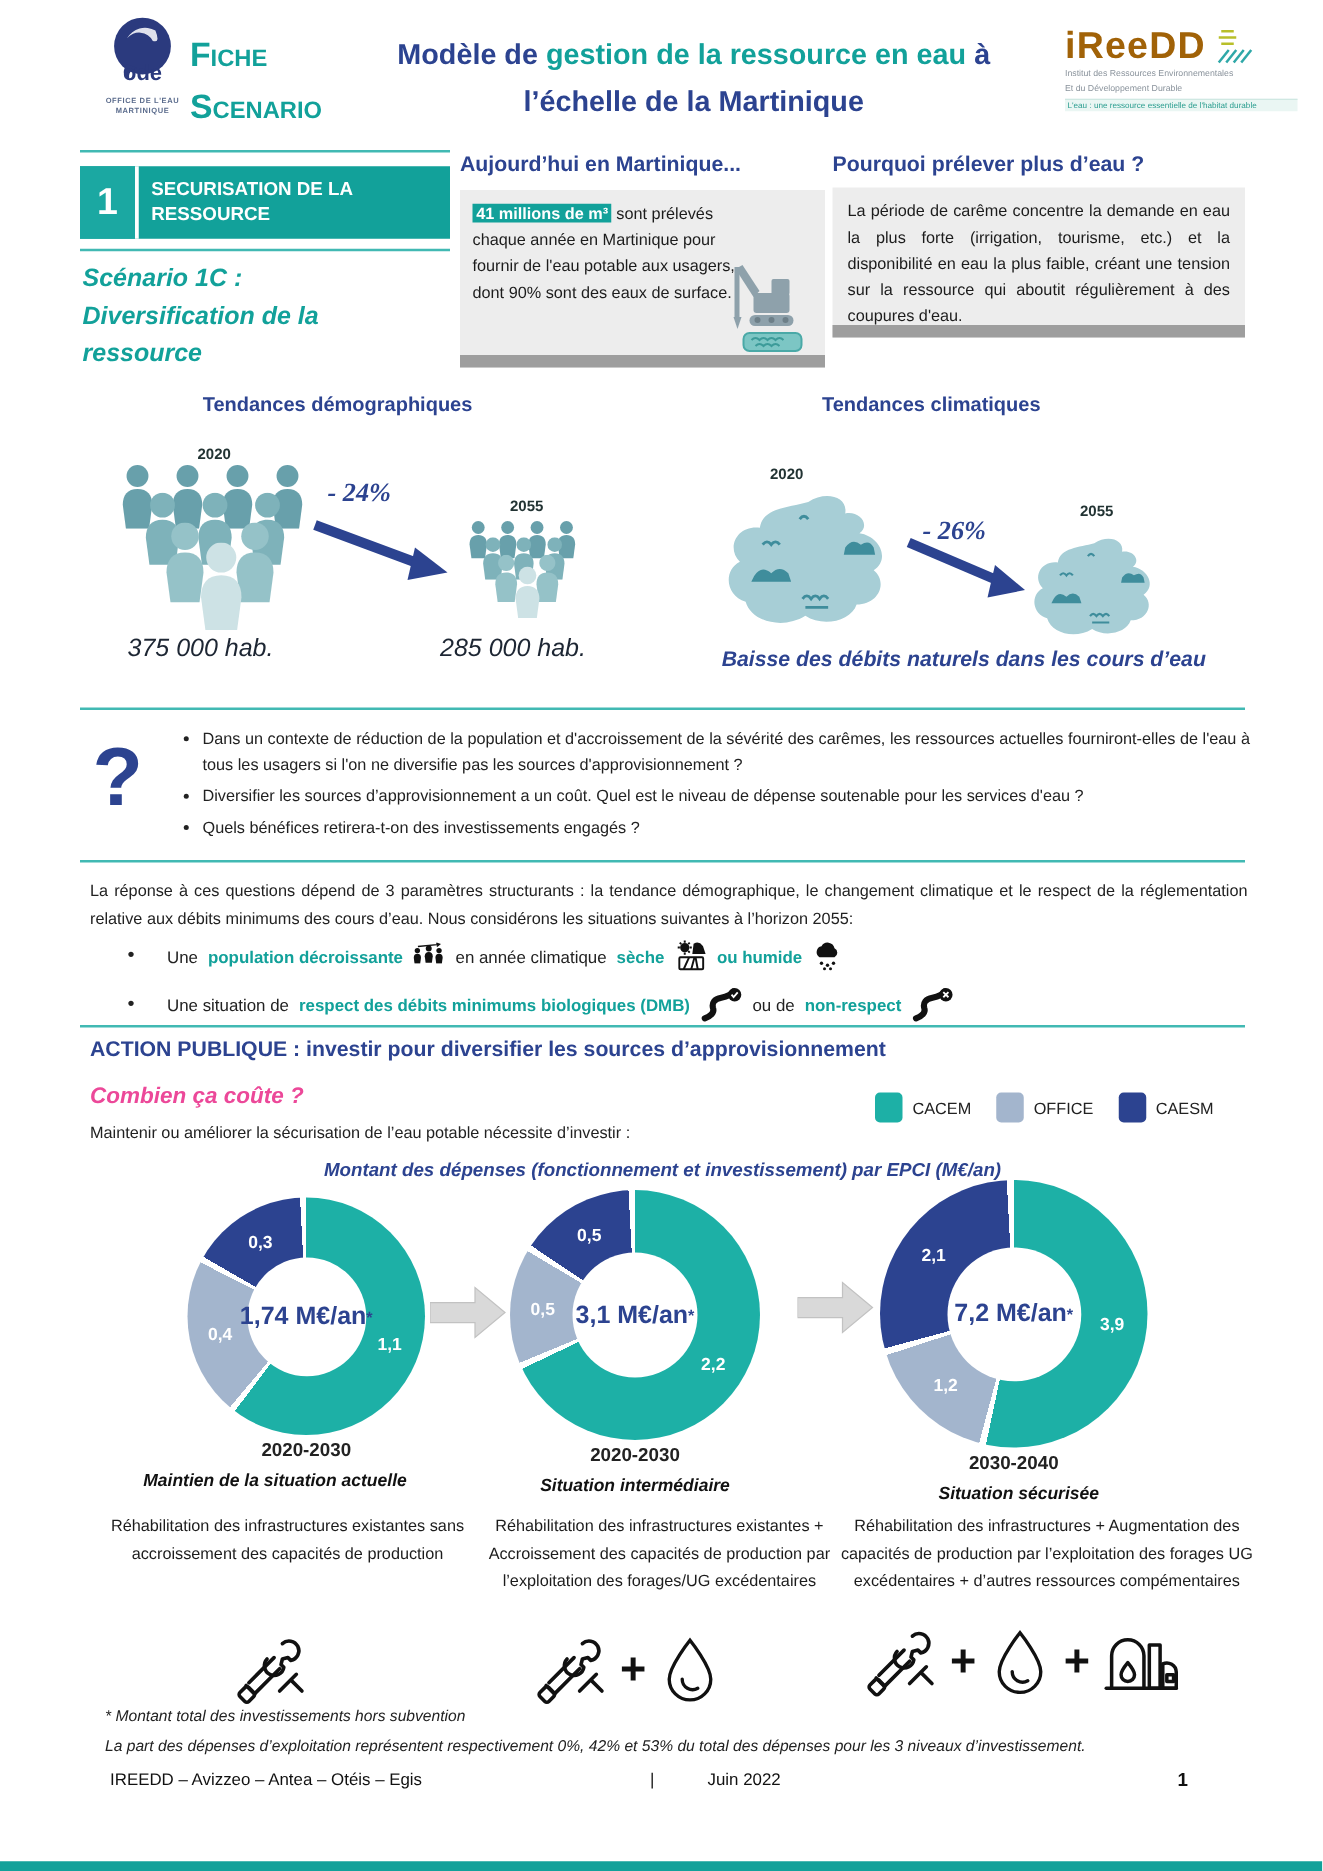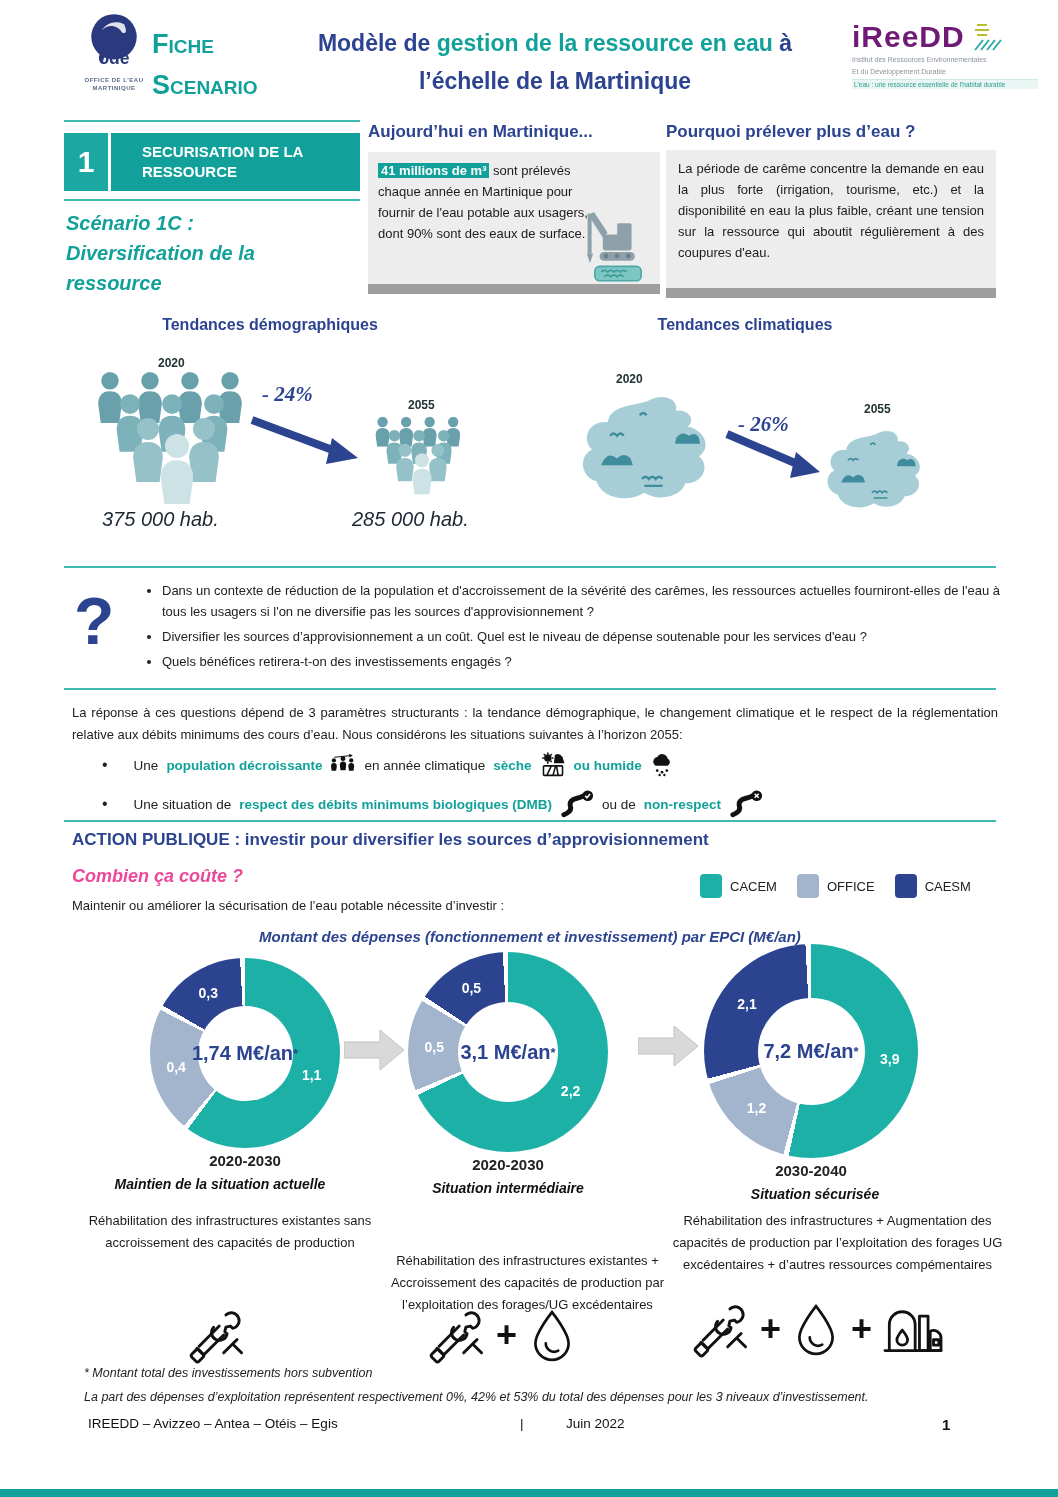--- a/index.html
+++ b/index.html
@@ -8,41 +8,41 @@
   .navy { color:#2c4390; }
   .teal { color:#12a19a; }
 
   
   .ode-logo { position:absolute; left:76px; top:10px; width:76px; text-align:center; }
   .ode-sub { font-size:6px; color:#5a6b8c; letter-spacing:.5px; font-weight:bold; line-height:8px; }
   .doc-type { position:absolute; left:152px; top:24px; font-variant:small-caps; font-weight:bold; color:#12a19a; font-size:27px; line-height:41px; }
   .main-title { position:absolute; left:270px; top:24px; width:570px; text-align:center; font-size:23px; font-weight:bold; line-height:38px; }
   .ireedd-logo { position:absolute; left:852px; top:22px; width:186px; }
   .ireedd-row { display:flex; align-items:flex-end; gap:6px; }
-  .ireedd-name { font-size:30px; font-weight:bold; color:#701a75; letter-spacing:1px; line-height:30px; }
+  .ireedd-name { font-size:30px; font-weight:bold; color:#a16207; letter-spacing:1px; line-height:30px; }
   .ireedd-sub { font-size:7px; color:#8a939c; line-height:9px; margin-top:3px; }
   .ireedd-tagline { margin-top:3px; font-size:6.5px; color:#2a9d8f; background:#eaf6f3; border-top:1px solid #cfe8e2; padding:1px 2px; }
 
   
   .rule { position:absolute; height:2px; background:#41b9b3; }
   .rule-left-top { left:64px; top:120px; width:296px; }
   .section-banner { position:absolute; left:64px; top:133px; width:296px; height:58px; background:#12a19a; display:flex; }
   .section-number { width:44px; display:flex; align-items:center; justify-content:center; color:#fff; font-size:30px; font-weight:bold; background:#1ba8a2; }
   .section-divider { width:3px; background:#fff; }
-  .section-title { flex:1; color:#fff; font-weight:bold; font-size:15px; line-height:20px; display:flex; align-items:center; padding:4px 10px;margin-left:21px; }
+  .section-title { flex:1; color:#fff; font-weight:bold; font-size:15px; line-height:20px; display:flex; align-items:center; padding:4px 10px; }
   .rule-left-bottom { left:64px; top:199px; width:296px; }
   .scenario-title { position:absolute; left:66px; top:208px; width:300px; color:#12a19a; font-weight:bold; font-style:italic; font-size:20px; line-height:30px; }
 
   
   .col-heading { position:absolute; font-size:17px; font-weight:bold; color:#2c4390; }
   .today-heading { left:368px; top:122px; }
   .why-heading  { left:666px; top:122px; }
   .info-box { position:absolute; background:#ededed; font-size:13px; line-height:21px; color:#1c1c1c; }
   .today-box { left:368px; top:152px; width:292px; height:142px; padding:8px 10px 14px 10px; }
-  .why-box   { left:666px; top:150px; width:330px; height:148px; padding:8px 12px 14px 12px; text-align:justify; }
+  .why-box   { left:666px; top:150px; width:330px; height:120px; padding:8px 12px 14px 12px; text-align:justify; }
   .box-shadowbar { position:absolute; left:0; bottom:0; width:100%; height:10px; background:#9e9e9e; }
   .today-text { width:215px; }
   .hl { background:#12a19a; color:#fff; font-weight:bold; padding:0 3px; }
   .excavator { position:absolute; right:2px; top:52px; }
 
   
   .trend-title { position:absolute; font-size:16px; font-weight:bold; color:#2c4390; text-align:center; }
   .demo-title { left:110px; top:316px; width:320px; }
   .climate-title { left:590px; top:316px; width:310px; }
   .year-label { position:absolute; font-size:12px; font-weight:bold; color:#233;text-align:center; }
@@ -96,21 +96,21 @@
   .period-1 { left:408px; top:1156px; width:200px; }
   .period-2 { left:704px; top:1162px; width:214px; }
   .donut-caption { position:absolute; text-align:center; font-size:14px; font-weight:bold; font-style:italic; color:#111; }
   .caption-0 { left:60px; top:1176px; width:320px;font-style:italic; }
   .caption-1 { left:378px; top:1180px; width:260px; }
   .caption-2 { left:690px; top:1186px; width:250px; }
 
   
   .scen-desc { position:absolute; text-align:center; font-size:13px; line-height:22px; color:#1c1c1c; }
   .desc-0 { left:80px; top:1210px; width:300px; }
-  .desc-1 { left:380px; top:1210px; width:295px;margin-top:40px; }
+  .desc-1 { left:380px; top:1210px; width:295px; }
   .desc-2 { left:665px; top:1210px; width:345px; }
   .icon-row { position:absolute; display:flex; align-items:center; gap:10px; }
   .icons-0 { left:188px; top:1306px; }
   .icons-1 { left:428px; top:1306px; }
   .icons-2 { left:692px; top:1300px; }
   .plus-sign { font-size:36px; font-weight:bold; color:#111; line-height:36px; }
 
   
   .footnote { position:absolute; font-style:italic; font-size:12.5px; color:#222; }
   .footnote-1 { left:84px; top:1366px; }
@@ -296,20 +296,21 @@
     </svg>
   <div class="trend-change" style="left:738px; top:412px;">- 26%</div>
   <svg class="trend-arrow" style="left:722px; top:428px;" width="100" height="54" viewBox="0 0 100 54">
     <line x1="5" y1="6" x2="80" y2="38" stroke="#2c4390" stroke-width="8"></line>
     <polygon points="74,24 98,44 68,50" fill="#2c4390"></polygon>
   </svg>
   <div class="year-label" style="left:864px; top:402px;">2055</div>
   <svg class="island" style="left:822px; top:426px;" width="112" height="90" viewBox="0 0 130 105">
       <use href="#island"></use>
     </svg>
+  <div class="climate-caption">Baisse des débits naturels dans les cours d’eau</div>
 
   <div class="rule q-rule-top"></div>
   <div class="q-mark">?</div>
   <ul class="q-list">
     <li>Dans un contexte de réduction de la population et d'accroissement de la sévérité des carêmes, les ressources actuelles fourniront-elles de l'eau à tous les usagers si l'on ne diversifie pas les sources d'approvisionnement ?</li>
     <li>Diversifier les sources d’approvisionnement a un coût. Quel est le niveau de dépense soutenable pour les services d'eau ?</li>
     <li>Quels bénéfices retirera-t-on des investissements engagés ?</li>
   </ul>
   <div class="rule q-rule-bottom"></div>
 

